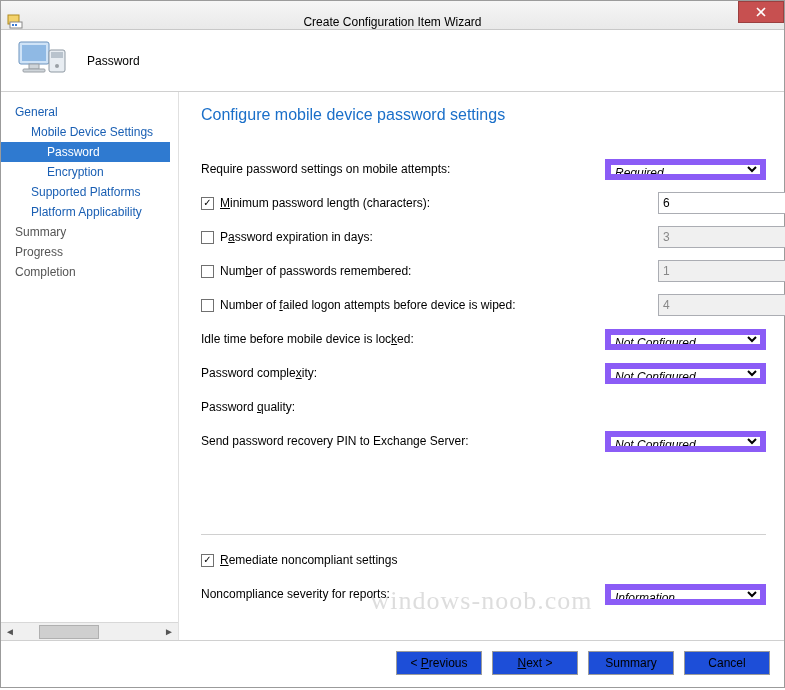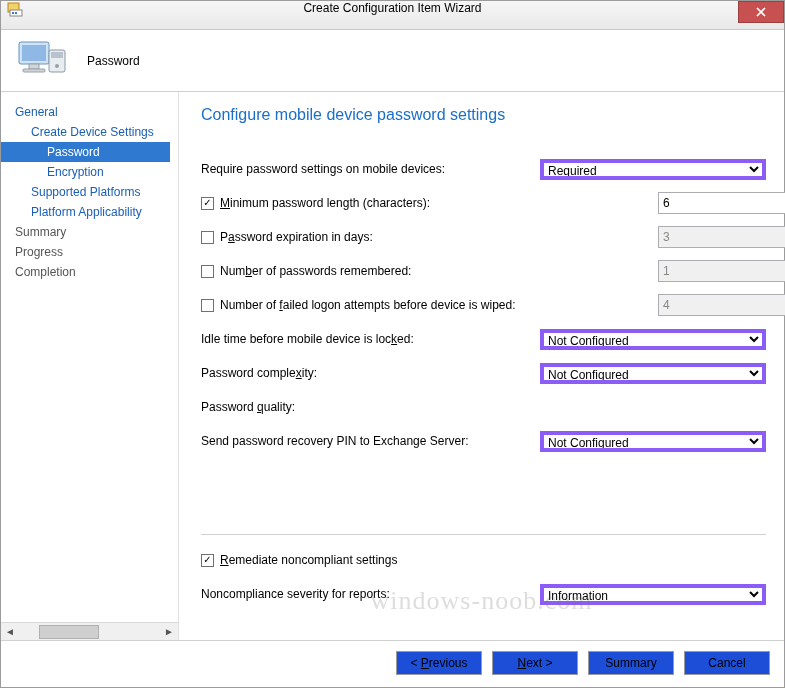--- a/index.html
+++ b/index.html
@@ -20,21 +20,21 @@
     border: 1px solid #9b9b9b;
     display: flex;
     flex-direction: column;
     background: #fff;
   }
   .titlebar {
     height: 29px;
     background: linear-gradient(#f6f6f6, #e9e9e9);
     border-bottom: 1px solid #c8c8c8;
     display: flex;
-    align-items: flex-start;
+    align-items: flex-end;
     position: relative;
   }
   .titlebar .app-icon {
     width: 16px; height: 16px;
     margin-left: 6px;
     display: inline-flex; align-items:center; justify-content:center;
   }
   .titlebar .title {
     position: absolute;
     left: 0; right: 0;
@@ -150,26 +150,27 @@
   }
   .cb {
     width: 13px; height: 13px;
     border: 1px solid #707070;
     background: #fff;
     display: inline-flex; align-items:center; justify-content:center;
     font-size: 10px; line-height: 1;
     color:#000;
   }
   select.combo {
-    width: 226px;
+    width: 161px;
     height: 21px;
     font-family: inherit;
     font-size: 12px;
-    border: 4px solid #8b5cf6;
+    border: 6px solid #8b5cf6;
     background: #fff;
+    font-style: italic;
   }
   .spin {
     display: inline-flex;
     width: 108px;
     height: 22px;
   }
   .spin input {
     flex:1;
     border:1px solid #abadb3;
     padding:0 4px;
@@ -244,21 +245,21 @@
         <circle cx="42" cy="26" r="2" fill="#9aa0a6"></circle>
       </svg>
     </span>
     <div class="heading">Password</div>
   </div>
 
   <div class="body">
 
     <div class="sidebar">
       <div class="item">General</div>
-      <div class="item level2">Create Device Settings</div>
+      <div class="item level2">Mobile Device Settings</div>
       <div class="item level3 selected">Password</div>
       <div class="item level3">Encryption</div>
       <div class="item level2">Supported Platforms</div>
       <div class="item level2">Platform Applicability</div>
       <div class="item muted">Summary</div>
       <div class="item muted">Progress</div>
       <div class="item muted">Completion</div>
 
       <div class="sb-scroll">
         <div class="arrow">◄</div>
@@ -267,21 +268,21 @@
         </div>
         <div class="arrow">►</div>
       </div>
     </div>
 
     <div class="main">
       <h1>Configure mobile device password settings</h1>
 
       <div class="form-row">
         <div class="lbl">
-            <span>Require password settings on mobile devices:</span>
+            <span>Require password settings on mobile attempts:</span>
           </div>
         <div class="ctl">
           <select class="combo">
             <option>Required</option>
           </select>
         </div>
       </div>
 
       <div class="form-row">
         <div class="lbl">

